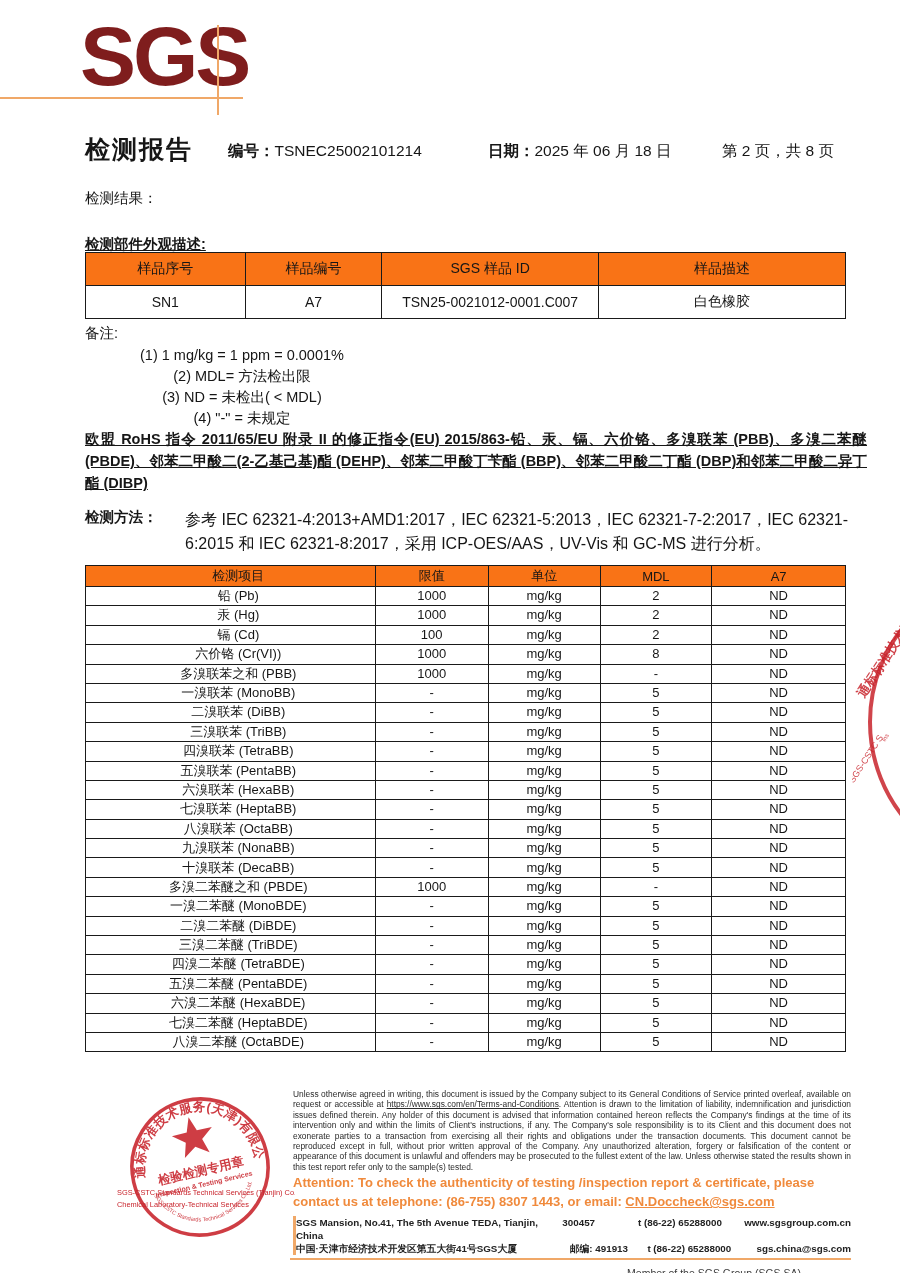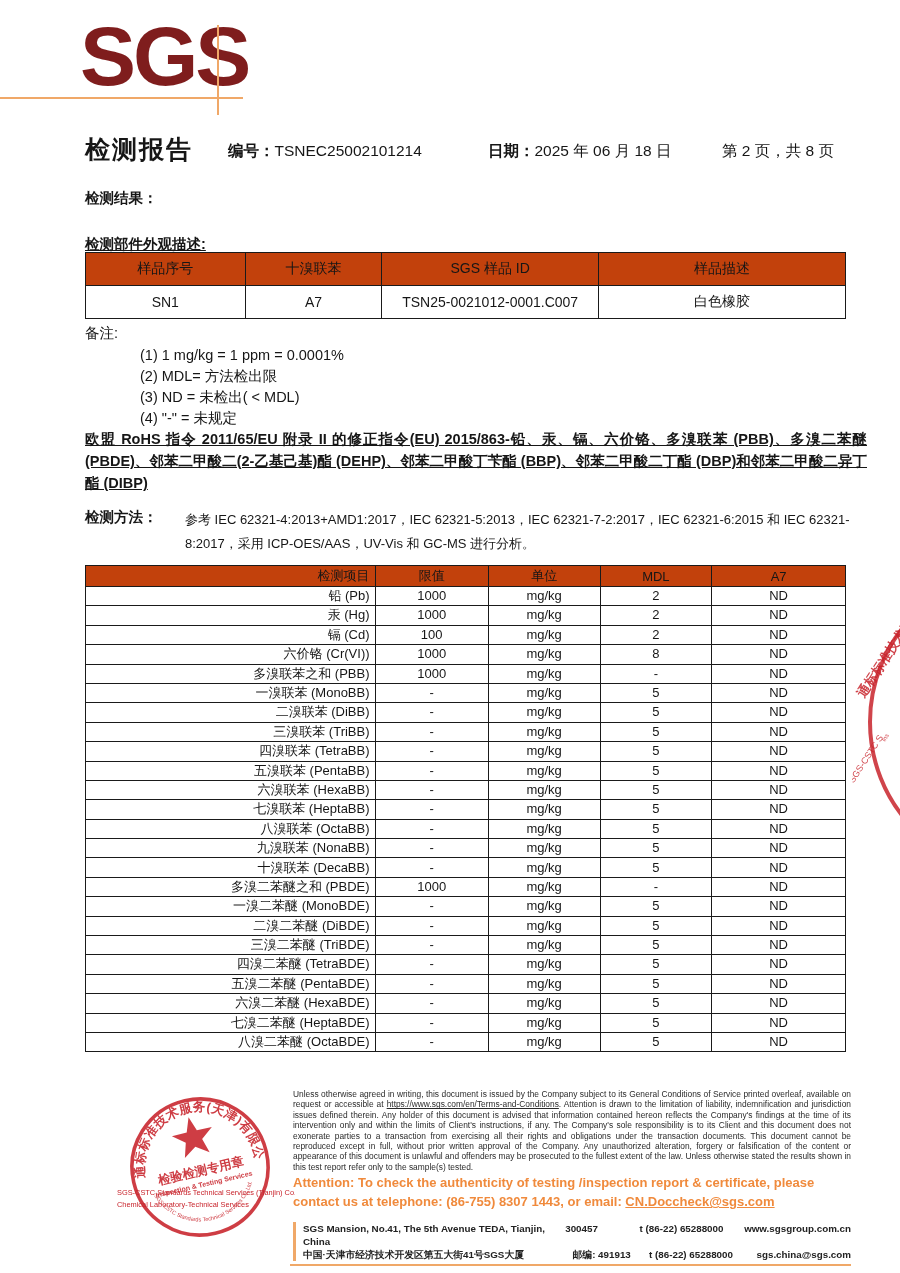--- a/index.html
+++ b/index.html
@@ -17,53 +17,53 @@
   .logo-hline { position:absolute; left:0; top:97px; width:243px; height:2px; background:#f0a868; }
   .logo-vline { position:absolute; left:217px; top:25px; width:2px; height:90px; background:#f0a868; }
   
   .doc-title { position:absolute; left:85px; top:133px; font-size:25px; font-weight:bold; letter-spacing:2px; }
   .hdr-field { position:absolute; top:141px; font-size:15.5px; }
   .hdr-field b { font-weight:bold; }
   .f-no   { left:228px; }
   .f-date { left:488px; }
   .f-page { left:722px; }
   
-  .sec-results    { position:absolute; left:85px; top:189px; font-size:14.5px; font-weight:bold; }
+  .sec-results    { position:absolute; left:85px; top:189px; font-size:14.5px; font-weight:normal; }
   .sec-appearance { position:absolute; left:85px; top:235px; font-size:14.5px; text-decoration:underline;font-weight:bold; }
   
   table { border-collapse:collapse; }
   th, td { border:1px solid #1a1a1a; }
-  thead th { background:#c2410c; font-weight:normal; }
+  thead th { background:#f97316; font-weight:normal; }
   .sample-table { position:absolute; left:85px; top:252px; width:761px; font-size:14px; table-layout:fixed; }
   .sample-table th, .sample-table td { height:33px; text-align:center; padding:0 4px; }
   .sample-table col:nth-child(1){width:21%;} .sample-table col:nth-child(2){width:18%;}
   .sample-table col:nth-child(3){width:28.5%;} .sample-table col:nth-child(4){width:32.5%;}
   .results-table { position:absolute; left:85px; top:565px; width:761px; font-size:13px; table-layout:fixed; }
   .results-table th { height:21px; text-align:center; padding:0 5px; }
   .results-table td { height:19.4px; text-align:center; padding:0 5px; line-height:1.1; }
-  .results-table th:first-child, .results-table td:first-child { text-align:right; padding-left:21px; }
+  .results-table th:first-child, .results-table td:first-child { text-align:center; padding-left:21px; }
   .results-table col:nth-child(1){width:38.1%;} .results-table col:nth-child(2){width:14.9%;}
   .results-table col:nth-child(3){width:14.7%;} .results-table col:nth-child(4){width:14.7%;}
   .results-table col:nth-child(5){width:17.6%;}
   
   .notes-label { position:absolute; left:85px; top:324px; font-size:14.5px; }
-  .notes-list  { position:absolute; left:140px; top:345px; font-size:14.5px; line-height:21px; }
+  .notes-list  { position:absolute; left:140px; top:345px; font-size:14.5px; line-height:21px;text-align:center; }
   
   .rohs-par {
     position:absolute; left:85px; top:428px; width:782px; font-size:14.5px; font-weight:bold;
     text-decoration:underline; line-height:22px; text-align:justify;
   }
   .method-label { position:absolute; left:85px;  top:508px; font-size:14.5px; font-weight:bold; }
-  .method-text  { position:absolute; left:185px; top:508px; width:670px; font-size:13px; line-height:23.5px; }
+  .method-text  { position:absolute; left:185px; top:508px; width:670px; font-size:16px; line-height:23.5px; }
   
   .footer { position:absolute; left:293px; top:1089px; width:558px; color:#2b2b2b; }
   .disclaimer { font-size:8.4px; line-height:10.4px; text-align:justify; }
   .disclaimer a, .attention a { color:inherit; text-decoration:underline; cursor:pointer; }
   .attention { font-size:13px; line-height:19px; font-weight:bold; color:#f08a3c; margin-top:1px; }
-  .addr-block { margin-top:11px; border-left:3px solid #f0a868; padding-left:7px; }
+  .addr-block { margin-top:5px; border-left:3px solid #f0a868; }
   .addr-row { display:flex; font-size:9.8px; font-weight:bold; line-height:13px; color:#222; }
   .addr-main { width:296px; } .addr-post { width:84px; } .addr-phone { width:118px; } .addr-web { flex:1; }
   .orange-rule { height:2px; background:#f0a868; margin-top:3px; margin-left:-3px; }
   .member { text-align:right; padding-right:50px; font-size:10.5px; margin-top:7px; color:#3c3c3c; }
   
   .stamp-left  { position:absolute; left:115px; top:1082px; width:180px; height:172px; }
   .stamp-right { position:absolute; left:852px; top:565px; width:48px; height:315px; }
 </style>
 </head>
 <body>
@@ -89,21 +89,21 @@
   <table class="sample-table">
     <colgroup>
         <col>
         <col>
         <col>
         <col>
       </colgroup>
     <thead>
         <tr>
           <th>样品序号</th>
-          <th>十溴联苯</th>
+          <th>样品编号</th>
           <th>SGS 样品 ID</th>
           <th>样品描述</th>
         </tr>
       </thead>
     <tbody>
         <tr>
           <td>SN1</td>
           <td>A7</td>
           <td>TSN25-0021012-0001.C007</td>
           <td>白色橡胶</td>

